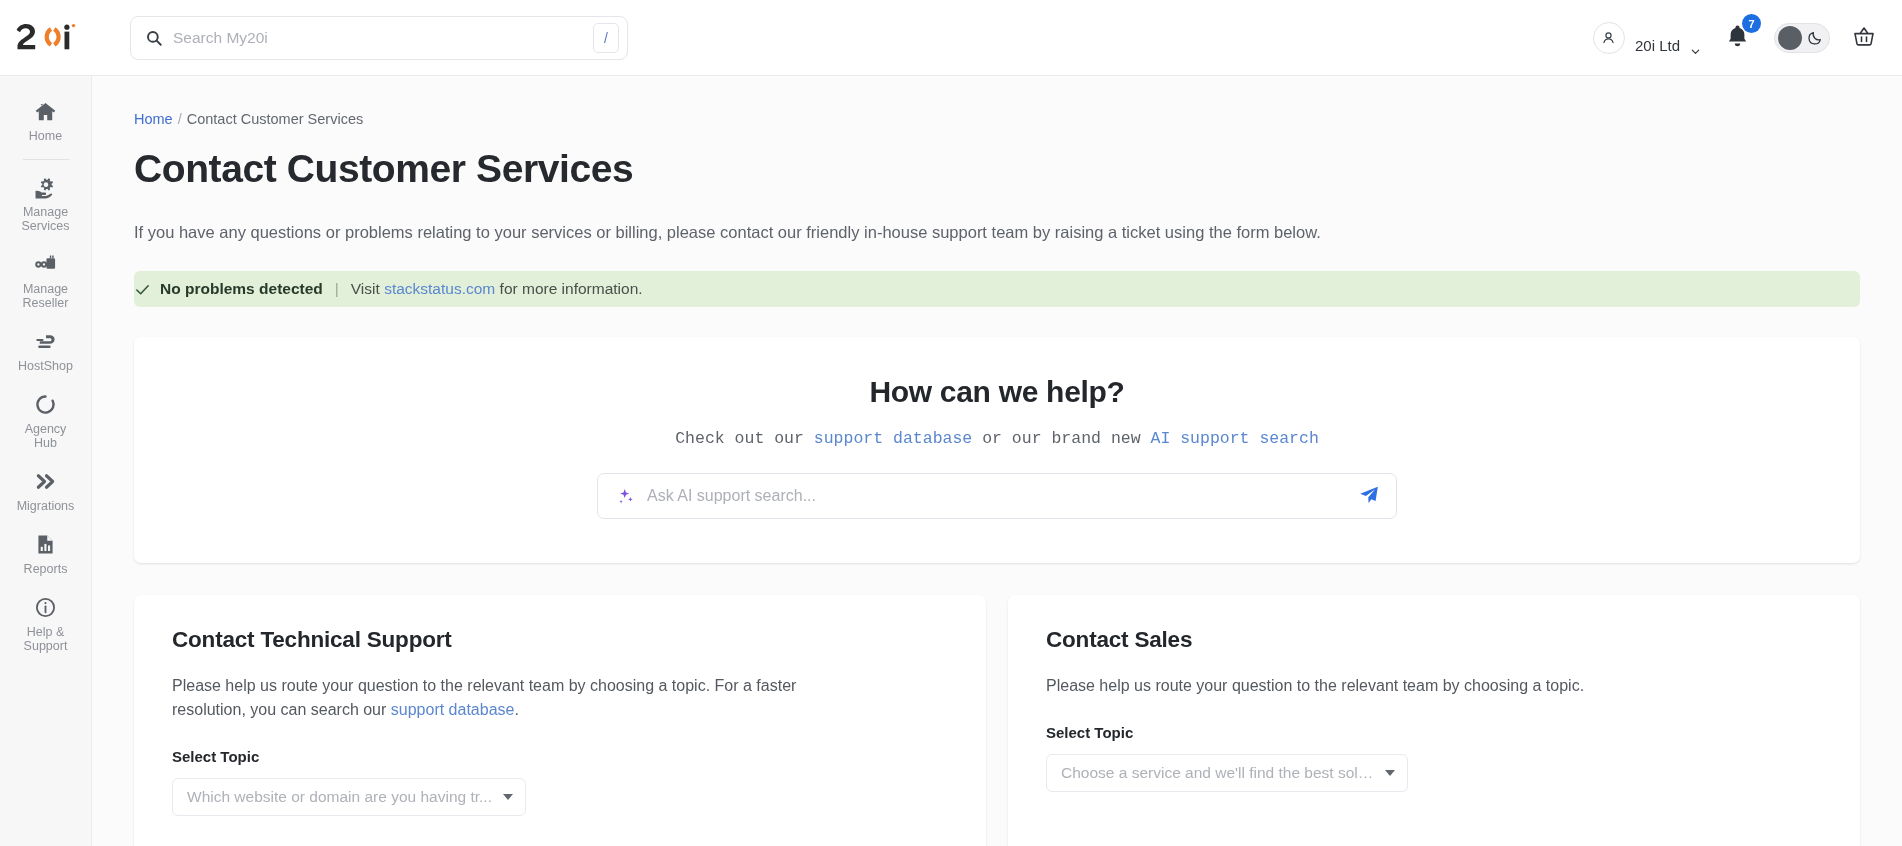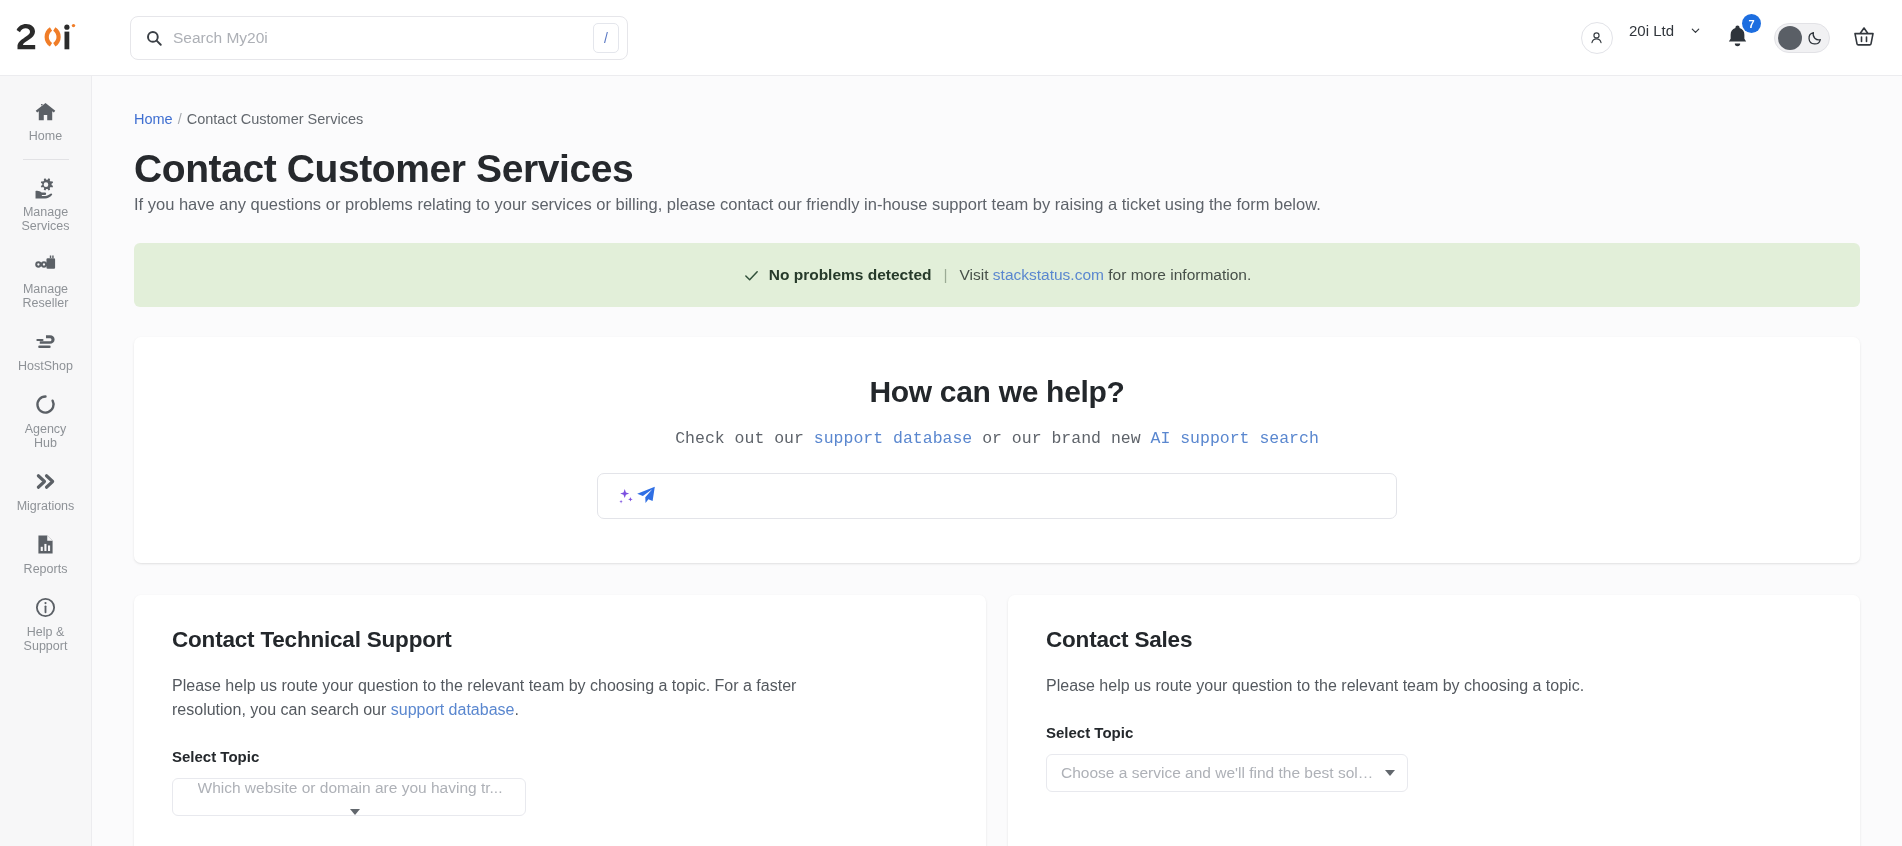--- a/index.html
+++ b/index.html
@@ -68,22 +68,22 @@
 
   .header-right {
     margin-left: auto;
     display: flex;
     align-items: center;
     gap: 22px;
     padding-right: 26px;
   }
   .account {
     display: flex;
-    align-items: flex-start;
-    gap: 16px;
+    align-items: flex-end;
+    gap: 10px;
     cursor: pointer;
   }
   .avatar {
     width: 32px; height: 32px;
     border-radius: 50%;
     border: 1px solid #e2e3e8;
     display: flex; align-items: center; justify-content: center;
     color: #3b4046;
   }
   .account-name { font-size: 15px; color: #31363c; }
@@ -175,33 +175,32 @@
   .breadcrumb .sep { color: #a7abb0; padding: 0 5px; }
 
   .page-title {
     font-size: 39px;
     font-weight: bold;
     color: #26292d;
     letter-spacing: -0.4px;
     margin-top: 20px;
   }
   .page-sub {
-    margin-top: 4px;
+    margin-top: 32px;
     font-size: 16.5px;
     color: #5e636a;
   }
 
   .status-banner {
     margin-top: 29px;
-    height: 64px;
+    height: 36px;
     background: #e2efd9;
     border-radius: 6px;
     display: flex;
     align-items: center;
-    justify-content: center;
     font-size: 15.5px;
     color: #3c4a3a;
   }
   .check { color: #31503a; margin-right: 9px; display: flex; }
   .banner-strong { font-weight: bold; color: #263a2a; }
   .banner-pipe { color: #9bab95; padding: 0 12px; }
   .banner-rest { color: #475049; }
   .banner-rest a { color: #5a87cf; text-decoration: none; }
 
   .help-card {
@@ -291,21 +290,21 @@
     height: 38px;
     border: 1px solid #e8e9ee;
     border-radius: 6px;
     background: #fff;
     display: flex;
     align-items: center;
     justify-content: space-between;
     padding: 0 12px 0 14px;
     cursor: pointer;
   }
-  .select-box.tech { width: 354px; flex-direction: column; }
+  .select-box.tech { width: 354px; }
   .select-box.sales { width: 362px; }
   .select-text {
     font-size: 15.5px;
     color: #aeb1b7;
     white-space: nowrap;
     overflow: hidden;
     text-overflow: ellipsis;
   }
   .caret {
     width: 0; height: 0;
@@ -522,20 +521,21 @@
       </div>
 
       <div class="ai-bar">
         <span class="sparkle">
           <svg viewBox="0 0 24 24" width="19" height="19" fill="currentColor">
             <path d="M11 2.6 l 1.5 4.2 4.2 1.5 -4.2 1.5 -1.5 4.2 -1.5 -4.2 -4.2 -1.5 4.2 -1.5 z"></path>
             <path d="M18.2 12.6 l 0.8 2.1 2.1 0.8 -2.1 0.8 -0.8 2.1 -0.8 -2.1 -2.1 -0.8 2.1 -0.8 z"></path>
             <path d="M6.4 16.2 l 0.6 1.7 1.7 0.6 -1.7 0.6 -0.6 1.7 -0.6 -1.7 -1.7 -0.6 1.7 -0.6 z"></path>
           </svg>
         </span>
+        <input class="ai-input" type="text" placeholder="Ask AI support search..." style="">
         <button class="send-btn">
           <span>
             <svg viewBox="0 0 24 24" width="22" height="22" fill="currentColor">
               <path d="M21.6 3.1 L 2.4 10.6 l 6.2 2.4 L 18.8 5.6 l -7.6 8.8 0.3 6.4 3.1 -4.3 4.6 2 z"></path>
             </svg>
           </span>
         </button>
       </div>
     </div>
 

